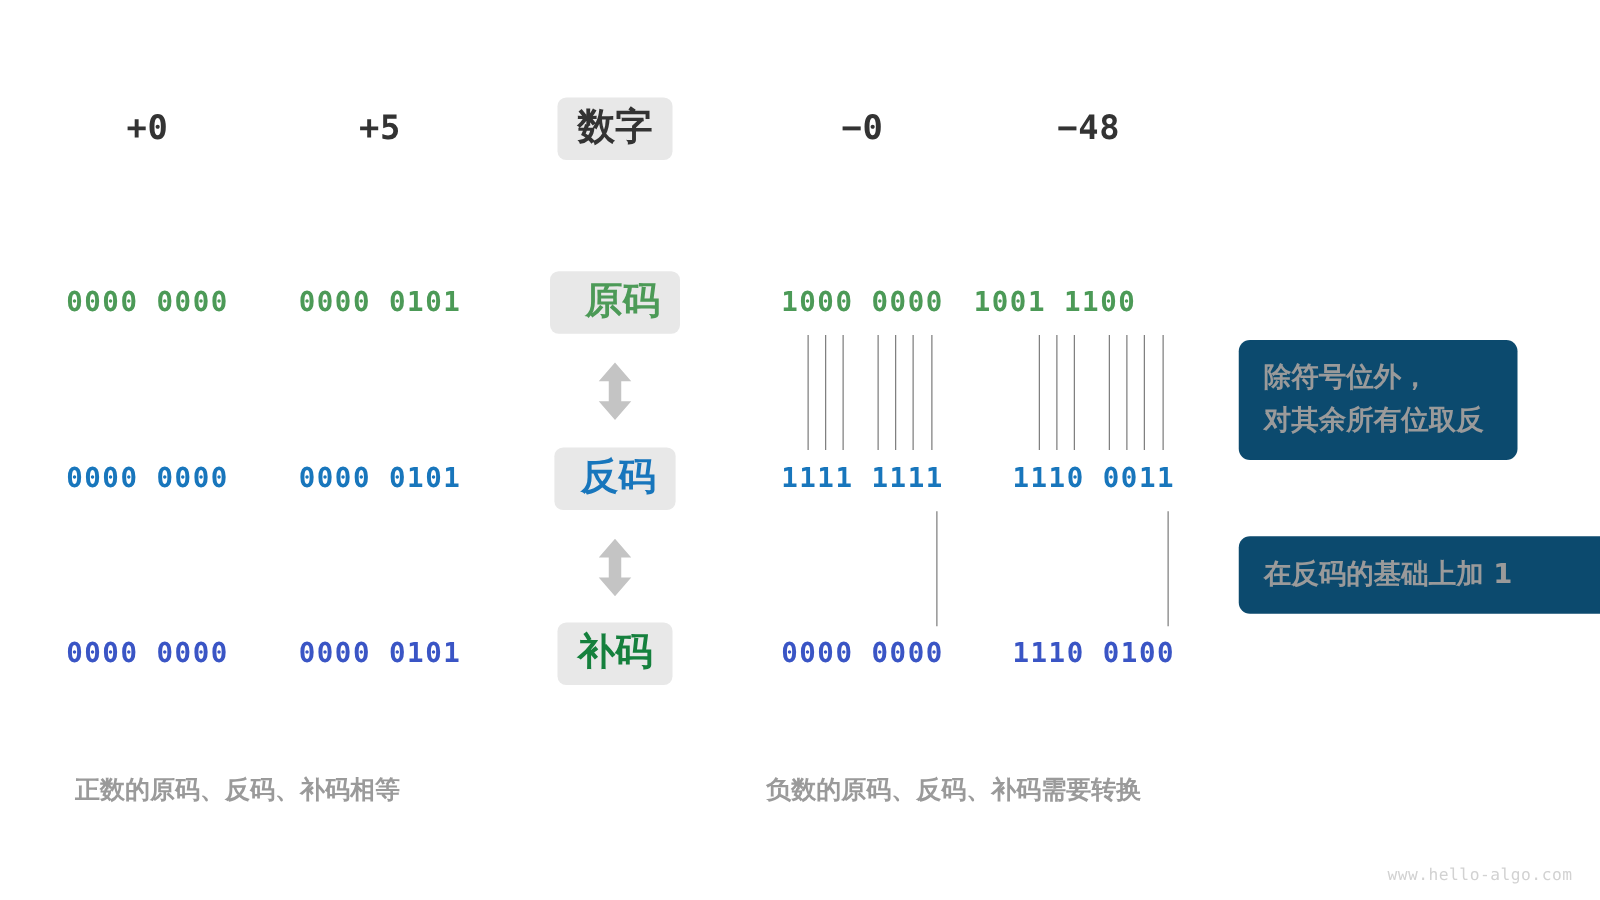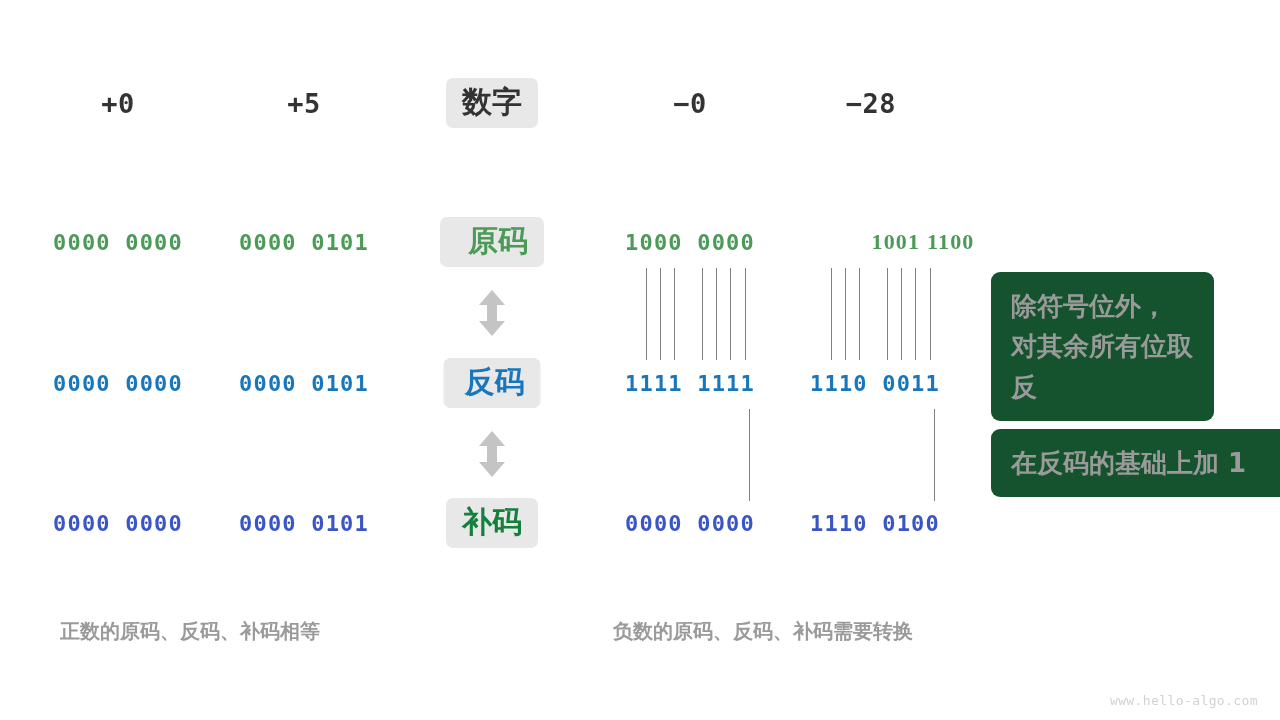--- a/index.html
+++ b/index.html
@@ -68,24 +68,24 @@
   
   .tick {
     position: absolute;
     width: 1px;
     background: #808080;
   }
 
   
   .note {
     position: absolute;
-    background: #14532d;
+    background: #0c4a6e;
     border-radius: 9px;
     color: #9a9a9a;
-    font-size: 26px;
+    font-size: 22px;
     font-weight: bold;
     line-height: 1.55;
     padding: 14px 20px;
     white-space: pre-line;
   }
 
   
   .caption {
     position: absolute;
     color: #9a9a9a;
@@ -108,29 +108,29 @@
 <body>
 
 <div id="canvas">
 
   <div class="cell num" style="left:118px; top:103px;">+0</div>
   <div class="cell num" style="left:304px; top:103px;">+5</div>
 
   <div class="badge b-dark" style="left:492px; top:103px;">数字</div>
 
   <div class="cell num" style="left:690px; top:103px;">−0</div>
-  <div class="cell num" style="left:871px; top:103px;">−28</div>
+  <div class="cell num" style="left:871px; top:103px;">−48</div>
 
   <div class="cell bits c-green" style="left:118px; top:242px;">0000 0000</div>
   <div class="cell bits c-green" style="left:304px; top:242px;">0000 0101</div>
 
   <div class="badge b-green" style="left:492px; top:242px;padding-left:28px;">原码</div>
 
   <div class="cell bits c-green" style="left:690px; top:242px;">1000 0000</div>
-  <div class="cell bits c-green" style="left:923px; top:242px;font-family:Liberation Serif, serif;">1001 1100</div>
+  <div class="cell bits c-green" style="left:844px; top:242px;">1001 1100</div>
 
   <div class="tick" style="left:646px; top:268px; height:92px;"></div>
   <div class="tick" style="left:660px; top:268px; height:92px;"></div>
   <div class="tick" style="left:674px; top:268px; height:92px;"></div>
   <div class="tick" style="left:702px; top:268px; height:92px;"></div>
   <div class="tick" style="left:716px; top:268px; height:92px;"></div>
   <div class="tick" style="left:730px; top:268px; height:92px;"></div>
   <div class="tick" style="left:745px; top:268px; height:92px;"></div>
 
   <div class="tick" style="left:831px; top:268px; height:92px;"></div>

